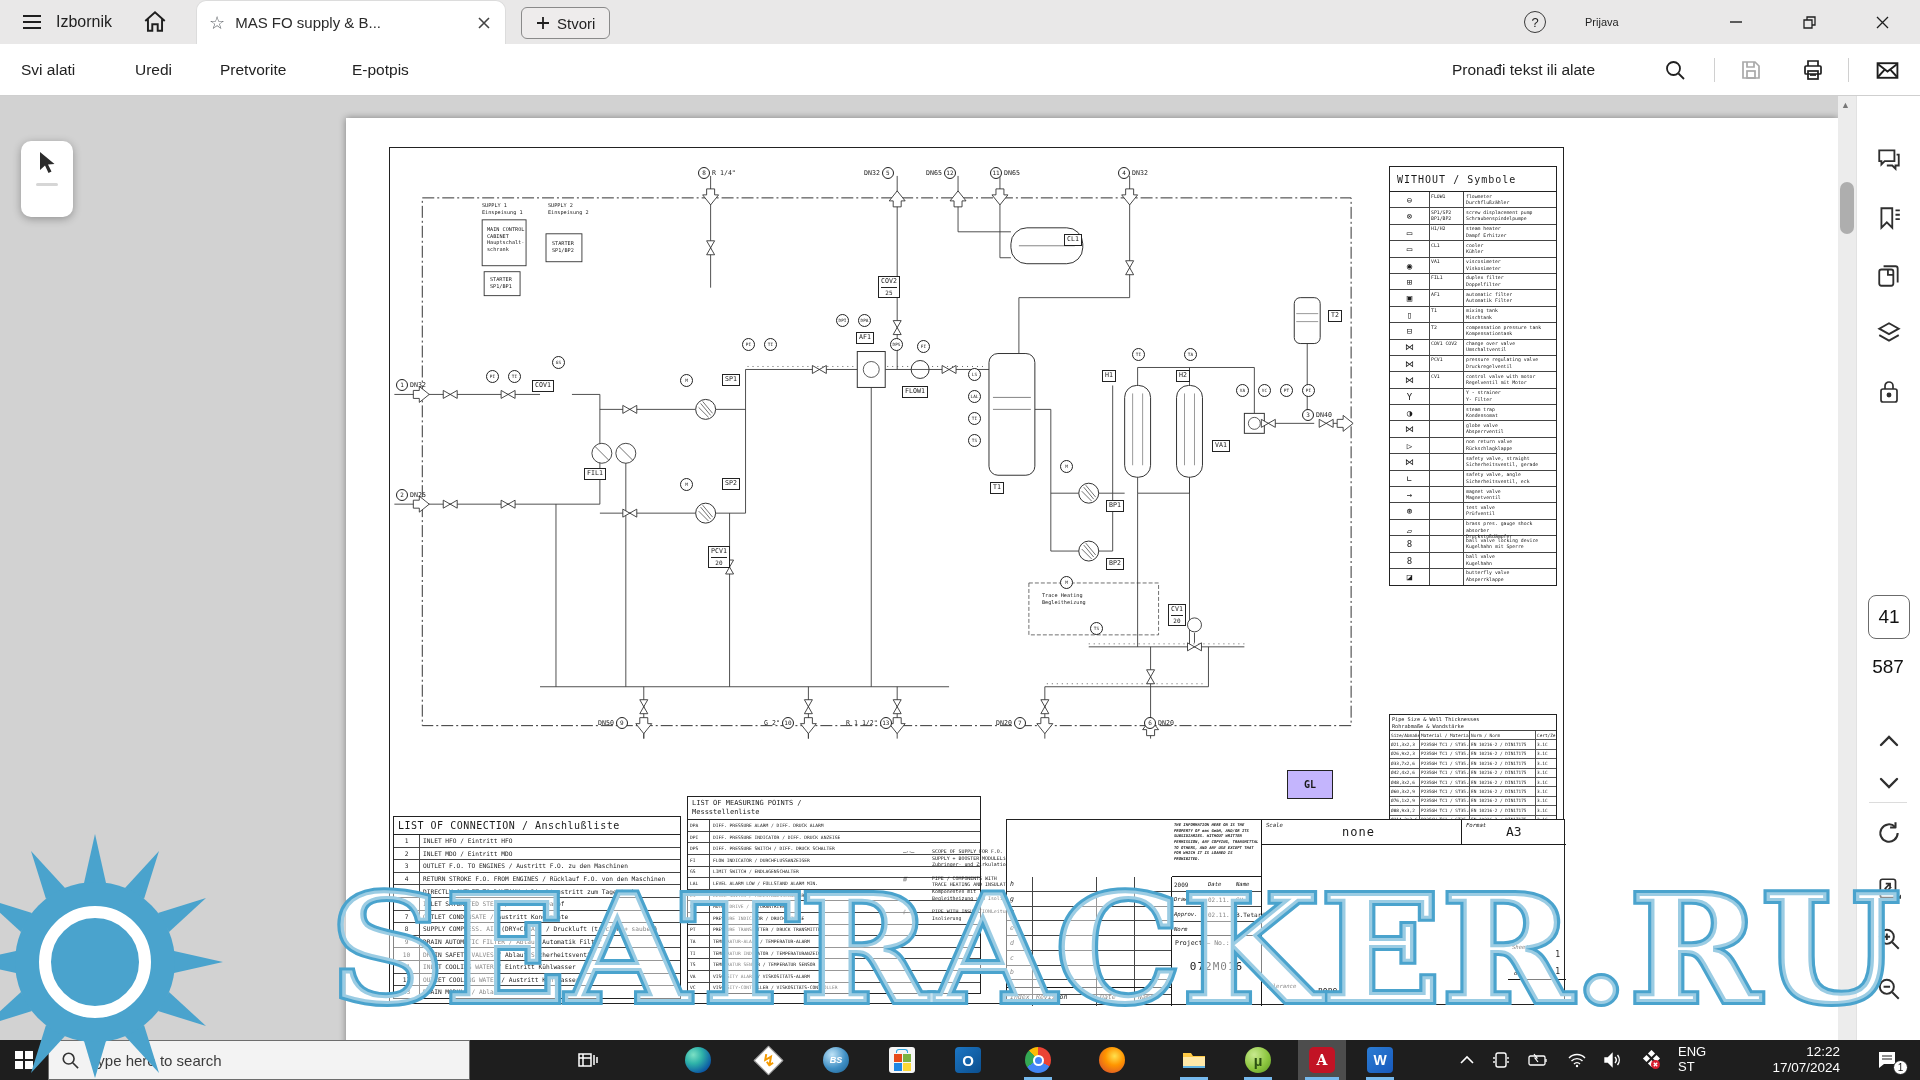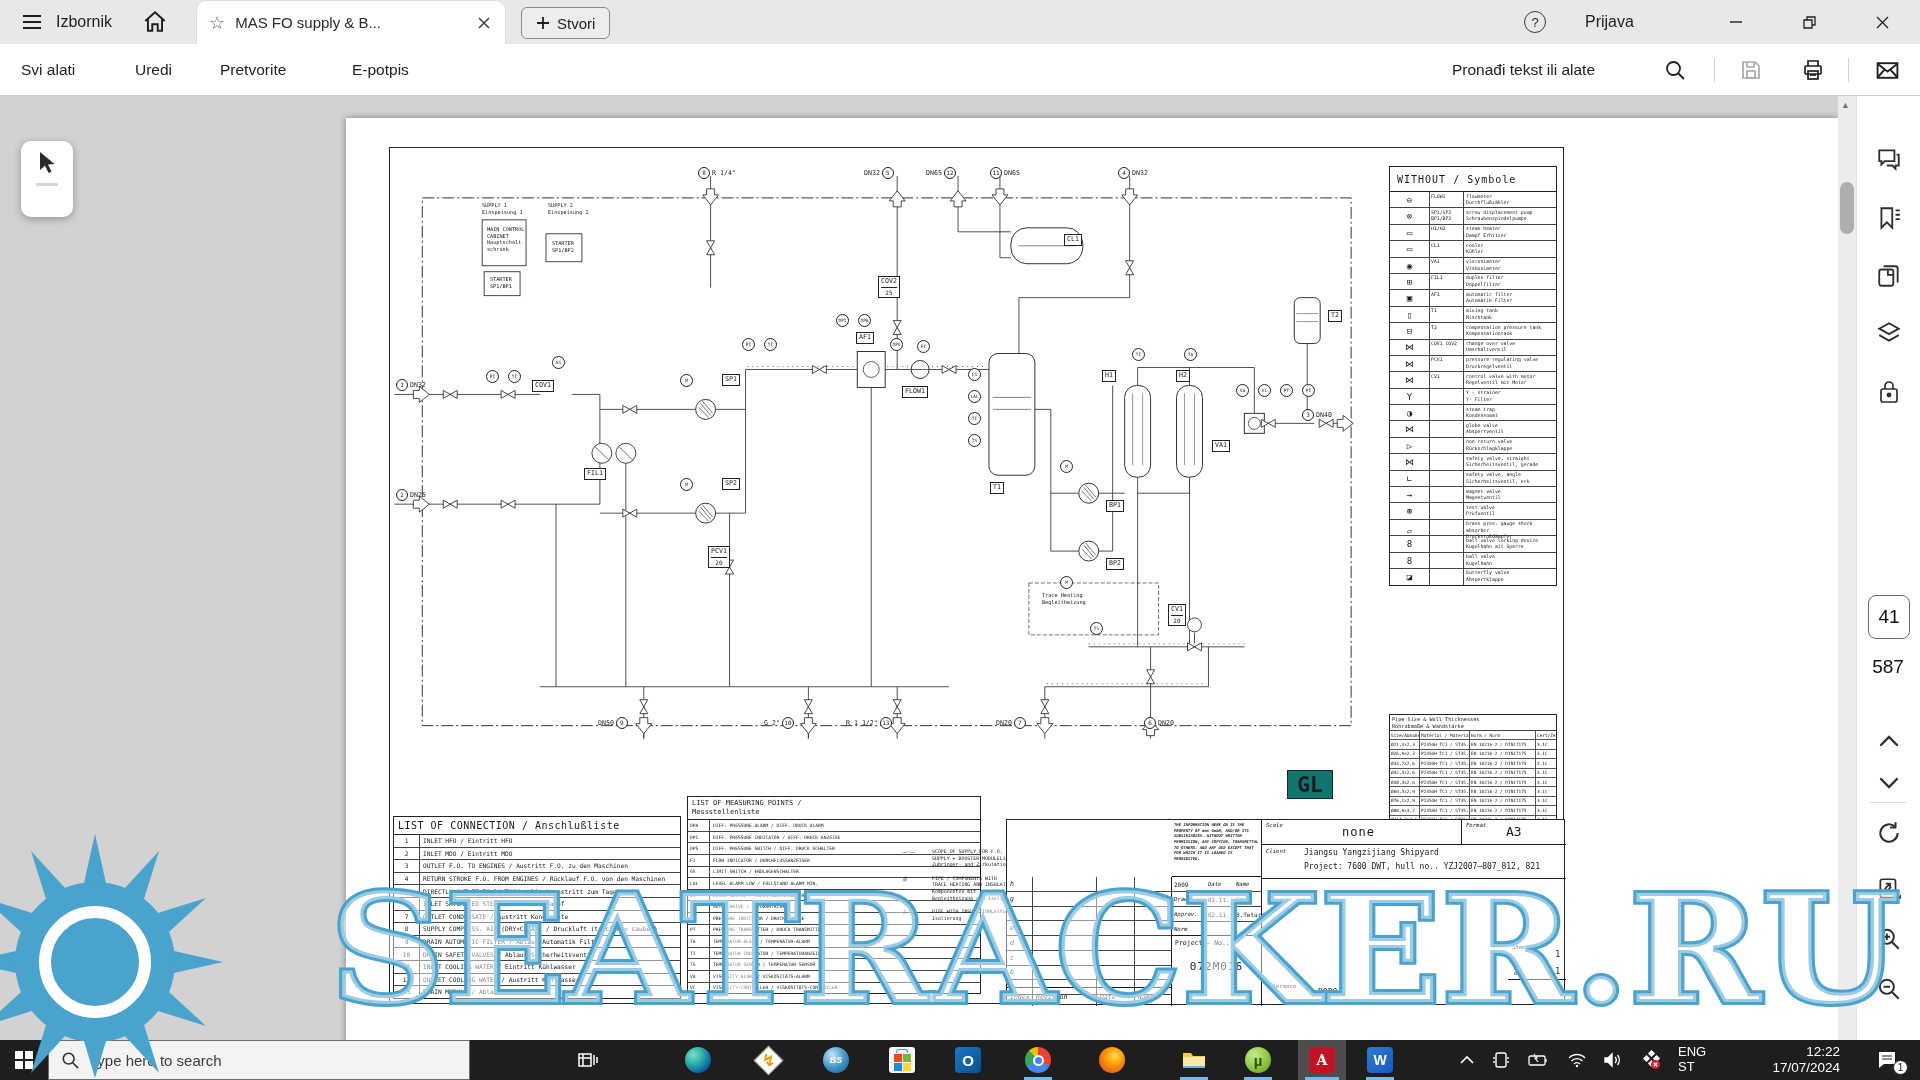--- a/index.html
+++ b/index.html
@@ -15,21 +15,21 @@
   .tab{position:absolute;left:196px;top:0;width:310px;height:44px;background:#fff;
        border-radius:10px 10px 0 0;border:1px solid #dcdcdc;border-bottom:none;box-sizing:border-box;
        display:flex;align-items:center;padding:0 12px}
   .tab .star{font-size:18px;color:#5f6368;margin-right:10px}
   .tab .tab-title{font-size:15px;color:#2b2b2b;white-space:nowrap;overflow:hidden;flex:1}
   .tab .tab-close{margin-left:8px;width:18px;height:18px}
   .new-tab{position:absolute;left:521px;top:7px;height:30px;padding:0 14px;border:1px solid #8a8a8a;
        border-radius:6px;display:flex;align-items:center;gap:7px;font-size:15px;color:#1f1f1f;background:#eeecec}
   .help-btn{left:1524px;top:11px;width:22px;height:22px;border:1.6px solid #3a3a3a;border-radius:50%;
        justify-content:center;font-size:13px;box-sizing:border-box}
-  .signin{left:1585px;top:0;height:44px;font-size:16px}
+  .signin{left:1585px;top:0;height:44px;font-size:11px}
   .win-btn{top:0;height:44px;width:46px;justify-content:center}
   
   .toolbar{position:absolute;left:0;top:44px;width:1920px;height:52px;background:#fff;border-bottom:1px solid #cfcfcf;box-sizing:border-box}
   .tool-link{position:absolute;top:0;height:52px;display:flex;align-items:center;font-size:15.5px;color:#222;cursor:pointer}
   .find-label{position:absolute;top:0;height:52px;display:flex;align-items:center;font-size:15.5px;color:#222;left:1452px}
   .tool-ic{position:absolute;top:13px;width:26px;height:26px;display:flex;align-items:center;justify-content:center}
   .tb-sep{position:absolute;top:14px;width:1px;height:24px;background:#d0d0d0}
   
   .content{position:absolute;left:0;top:96px;width:1920px;height:944px;background:#d2d2d2;overflow:hidden}
   .page{position:absolute;left:346px;top:22px;width:1492px;height:1000px;background:#fff;box-shadow:0 0 7px rgba(0,0,0,.4)}
@@ -98,21 +98,21 @@
   .ml-row div:first-child{padding-left:2px;border-right:.5px solid #444;height:100%;display:flex;align-items:center}
   .ml-row div:last-child{padding-left:3px;white-space:nowrap;overflow:hidden}
   
   .sc{position:absolute;left:513px;top:700px;width:150px;font-size:4.9px;line-height:1.35}
   .sc-item{display:flex;gap:5px;margin-bottom:7px}
   .sc-sym{width:24px;font-size:6px;letter-spacing:-1px;flex:none}
   .sc-en{white-space:pre-line}
   .sc-de{white-space:pre-line;margin-top:2px}
   
   .glbox{position:absolute;left:897px;top:622px;width:44px;height:27px;border:1.6px solid #222;display:flex;
-       align-items:center;justify-content:center;font-size:21px;font-weight:bold;background:#0f766e}
+       align-items:center;justify-content:center;font-size:10px;font-weight:bold;background:#c4b5fd}
   
   .tt{position:absolute;left:616px;top:671px;width:559px;height:186px;border:1.3px solid #222;box-sizing:border-box;background:#fff;font-size:6px}
   .tt .cell{position:absolute;box-sizing:border-box;border-color:#222}
   .lab{font-style:italic;font-size:5.6px;color:#111}
   .tt-part{font-size:12.5px;letter-spacing:2px;text-align:center;line-height:1.55;color:#2f2f2f}
   .tt-dwg{font-size:16px;letter-spacing:1px;color:#2f2f2f}
   .rev-row{display:grid;grid-template-columns:26px 64px 38px 1fr;height:13.75px;border-bottom:.5px solid #444;align-items:center}
   .rev-row div{border-right:.5px solid #444;height:100%;display:flex;align-items:center;padding-left:3px;font-size:6.5px;font-style:italic}
   .rev-row div:last-child{border-right:none}
   
@@ -908,25 +908,20 @@
 
         <div class="cell" style="left:255px;top:0;width:200px;height:25px;border-right:.8px solid;border-bottom:.8px solid">
           <span class="lab" style="position:absolute;left:4px;top:2px">Scale</span>
           <span style="position:absolute;left:80px;top:5px;font-size:12px;letter-spacing:1px">none</span>
         </div>
         <div class="cell" style="left:455px;top:0;width:104px;height:25px;border-bottom:.8px solid">
           <span class="lab" style="position:absolute;left:4px;top:2px">Format</span>
           <span style="position:absolute;left:44px;top:4px;font-size:13px">A3</span>
         </div>
 
-        <div class="cell" style="left:255px;top:25px;width:304px;height:34px;border-bottom:.8px solid">
-          <span class="lab" style="position:absolute;left:4px;top:3px">Client</span>
-          <span style="position:absolute;left:42px;top:3px;font-size:8px">Jiangsu Yangzijiang Shipyard</span>
-          <span style="position:absolute;left:42px;top:17px;font-size:8px">Project: 7600 DWT, hull no.. YZJ2007–807_812, 821</span>
-        </div>
 
 
         <div class="cell" style="left:501px;top:122px;width:58px;height:38px;border-bottom:.8px solid">
           <span class="lab" style="position:absolute;left:4px;top:2px">Sheet</span>
           <span style="position:absolute;right:6px;top:8px;font-size:8px">1</span>
           <span class="lab" style="position:absolute;left:6px;bottom:3px">of</span>
           <span style="position:absolute;right:6px;bottom:3px;font-size:8px">1</span>
         </div>
 
         <div class="cell" style="left:255px;top:160px;width:304px;height:26px">

